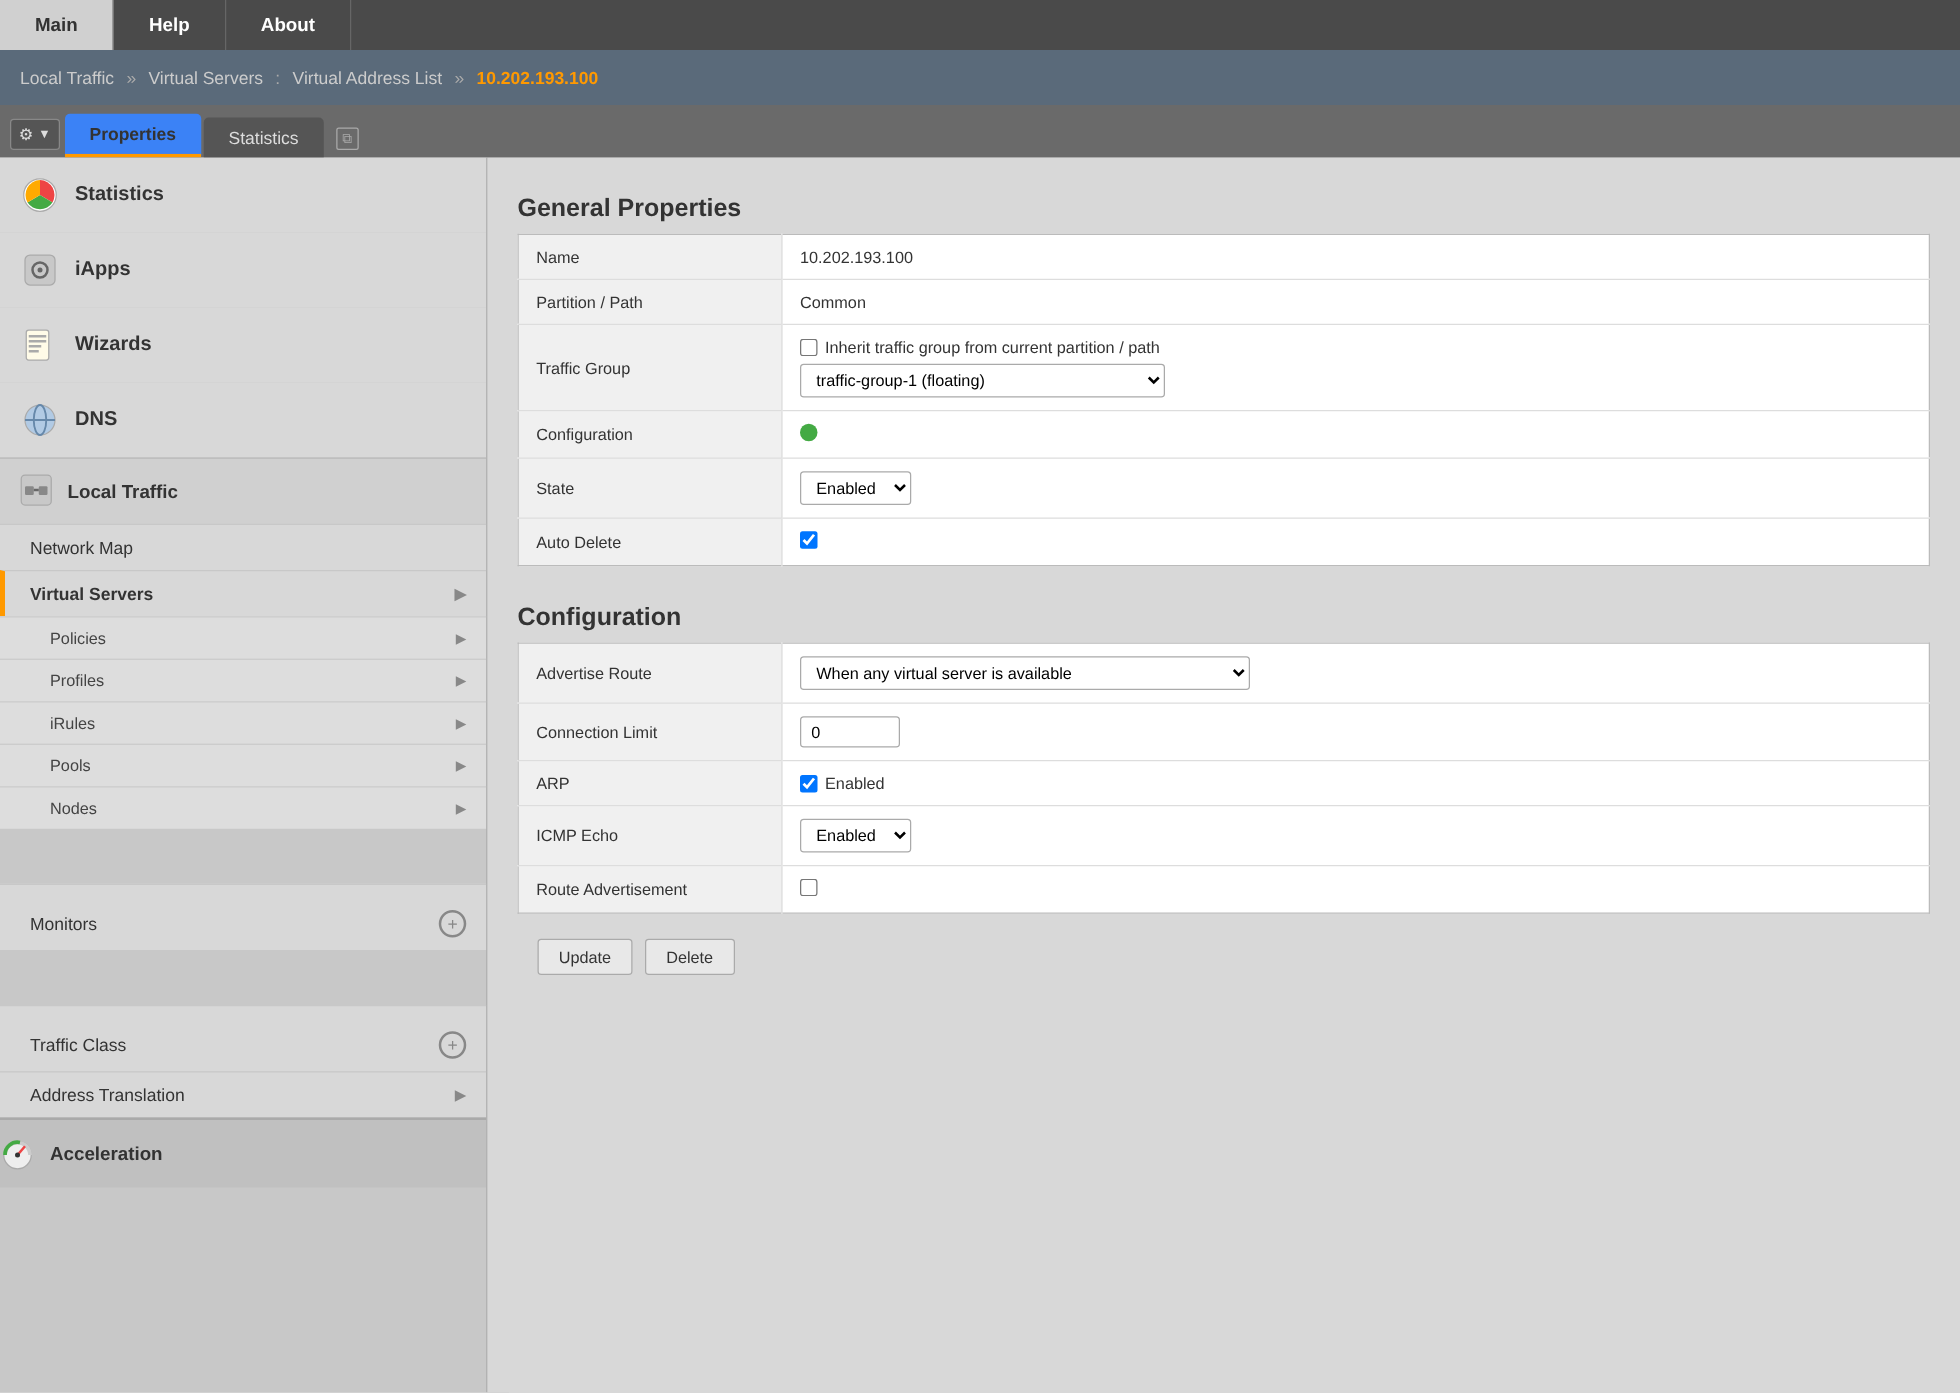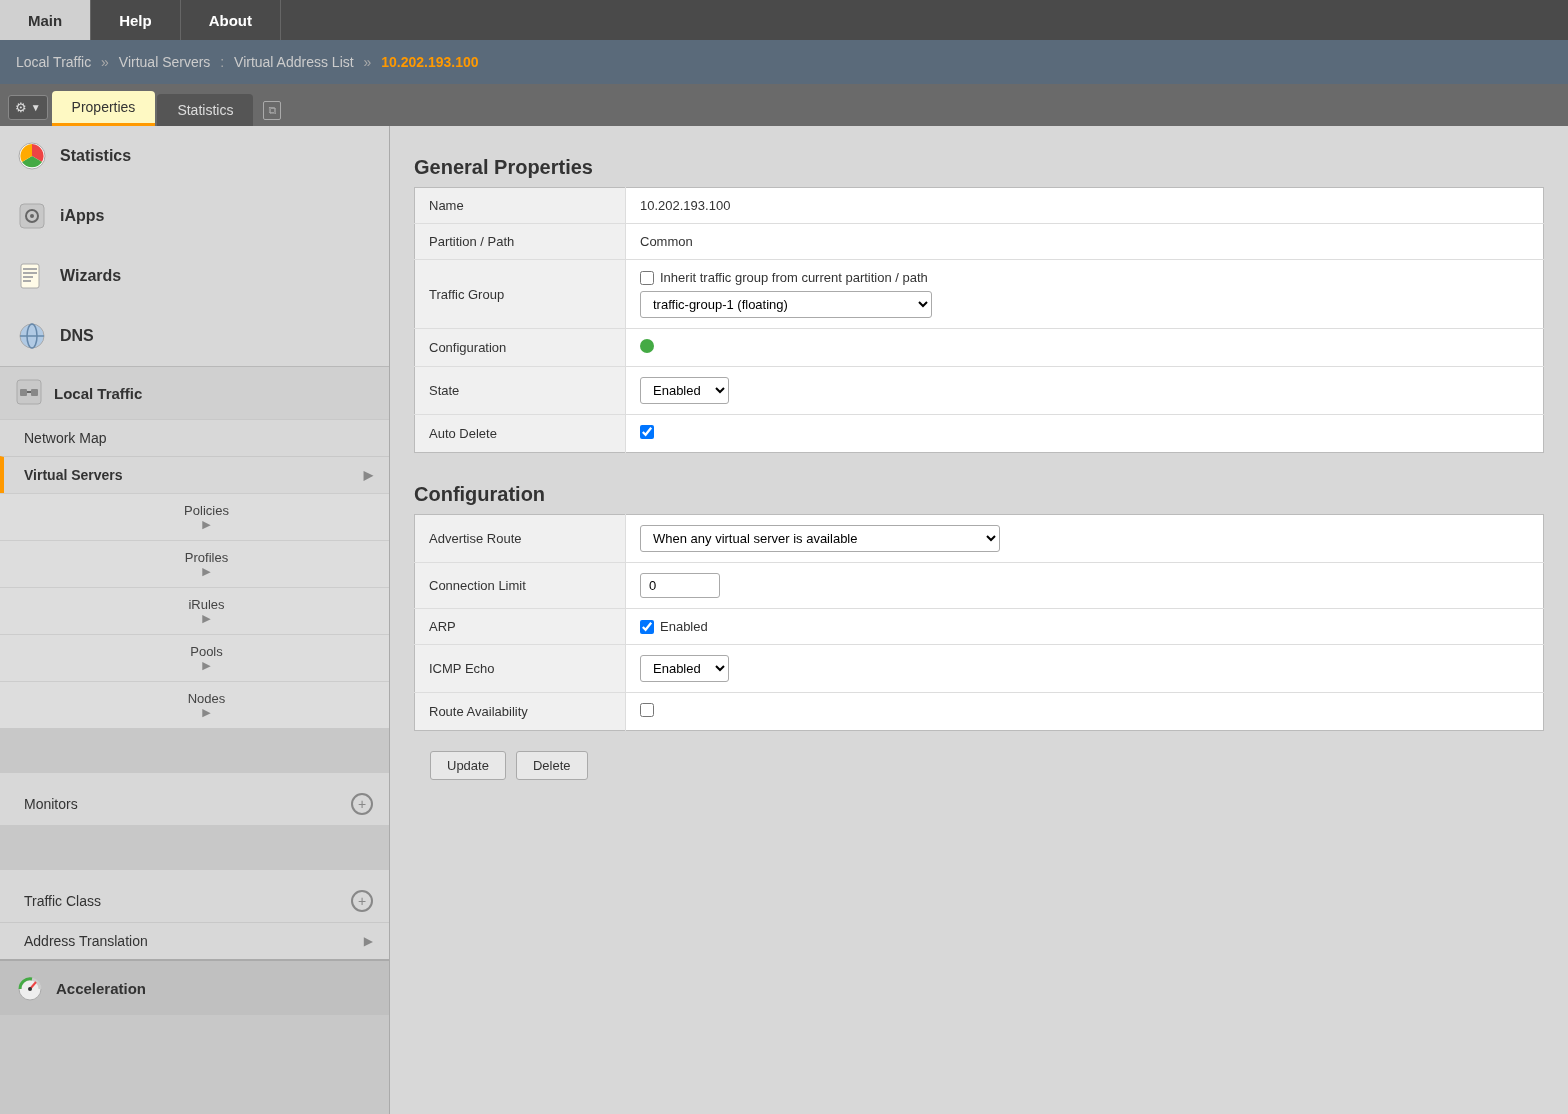--- a/index.html
+++ b/index.html
@@ -14,41 +14,41 @@
     .breadcrumb-bar { background: #5a6a7a; padding: 0 16px; height: 44px; display: flex; align-items: center; font-size: 14px; color: #ccc; }
     .breadcrumb-bar .bc-link { color: #ccc; }
     .breadcrumb-bar .bc-sep { margin: 0 6px; color: #aaa; }
     .breadcrumb-bar .bc-current { color: #f90; font-weight: bold; }
 
     
     .tab-bar { background: #6a6a6a; display: flex; align-items: flex-end; padding: 0 0 0 8px; height: 42px; }
     .tab-bar-gear { background: #555; border: 1px solid #888; border-radius: 3px; padding: 4px 6px; color: #ddd; cursor: pointer; font-size: 13px; display: flex; align-items: center; margin-right: 4px; margin-bottom: 6px; }
     .tab-bar-gear .arrow { margin-left: 4px; font-size: 10px; }
     .tab-item { padding: 8px 20px; font-size: 14px; cursor: pointer; color: #ddd; border-radius: 4px 4px 0 0; margin-right: 2px; }
-    .tab-item.active { background: #fef9c3; color: #333; font-weight: normal; border-bottom: 3px solid #f90; }
+    .tab-item.active { background: #3b82f6; color: #333; font-weight: bold; border-bottom: 3px solid #f90; }
     .tab-item:not(.active) { background: #555; }
     .tab-ext { margin-left: 8px; font-size: 11px; color: #aaa; cursor: pointer; display: flex; align-items: center; margin-bottom: 6px; }
     .tab-ext span { border: 1px solid #aaa; padding: 2px 4px; border-radius: 2px; }
 
     
     .main-layout { display: flex; flex: 1; overflow: hidden; }
 
     
     .sidebar { width: 390px; background: #c8c8c8; display: flex; flex-direction: column; overflow-y: auto; border-right: 1px solid #aaa; }
     .sidebar-top-item { display: flex; align-items: center; padding: 14px 16px; font-size: 16px; font-weight: bold; color: #333; cursor: pointer; background: #d8d8d8; }
     .sidebar-top-item .icon { width: 32px; height: 32px; margin-right: 12px; display: flex; align-items: center; justify-content: center; }
 
     .sidebar-group-header { display: flex; align-items: center; padding: 12px 16px; font-size: 15px; font-weight: bold; color: #333; cursor: pointer; background: #d0d0d0; border-top: 1px solid #b8b8b8; }
     .sidebar-group-header .icon { width: 28px; height: 28px; margin-right: 10px; }
 
     .sidebar-sub-item { display: flex; align-items: center; justify-content: space-between; padding: 10px 16px 10px 24px; font-size: 14px; color: #333; cursor: pointer; background: #d8d8d8; border-top: 1px solid #c8c8c8; }
     .sidebar-sub-item.active { background: #d8d8d8; border-left: 4px solid #f90; padding-left: 20px; font-weight: bold; }
     .sidebar-sub-item .arrow { color: #888; font-size: 12px; }
 
-    .sidebar-sub-sub-item { display: flex; align-items: center; justify-content: space-between; padding: 9px 16px 9px 40px; font-size: 13px; color: #444; cursor: pointer; background: #ddd; border-top: 1px solid #ccc; flex-direction: column; }
+    .sidebar-sub-sub-item { display: flex; align-items: center; justify-content: space-between; padding: 9px 16px 9px 40px; font-size: 13px; color: #444; cursor: pointer; background: #ddd; border-top: 1px solid #ccc; }
     .sidebar-sub-sub-item .arrow { color: #888; font-size: 11px; }
 
     .sidebar-item-with-plus { display: flex; align-items: center; justify-content: space-between; padding: 20px 16px 10px 24px; font-size: 14px; color: #333; cursor: pointer; background: #d8d8d8; border-top: 1px solid #c8c8c8; margin-top: 44px; }
     .plus-circle { width: 22px; height: 22px; border-radius: 50%; border: 2px solid #888; display: flex; align-items: center; justify-content: center; color: #888; font-size: 14px; line-height: 1; }
 
     
     .content-area { flex: 1; background: #d8d8d8; padding: 20px 24px; overflow-y: auto; }
 
     .section-header { font-size: 20px; font-weight: bold; color: #333; margin-bottom: 0; padding: 10px 0 8px; }
 
@@ -65,21 +65,21 @@
     input[type="text"], input[type="number"] { padding: 4px 8px; border: 1px solid #aaa; border-radius: 3px; font-size: 13px; width: 80px; }
     input[type="checkbox"] { width: 14px; height: 14px; cursor: pointer; }
 
     .checkbox-label { display: flex; align-items: center; gap: 6px; }
 
     .btn { padding: 6px 16px; border: 1px solid #aaa; border-radius: 3px; background: #e8e8e8; font-size: 13px; cursor: pointer; color: #333; }
 
     .btn-row { display: flex; gap: 10px; margin-top: 10px; padding-left: 16px; }
 
     
-    .sidebar-bottom { background: #c0c0c0; border-top: 2px solid #aaa; padding: 12px 16px; display: flex; align-items: center; font-size: 15px; font-weight: bold; color: #333; cursor: pointer; }
+    .sidebar-bottom { background: #c0c0c0; border-top: 2px solid #aaa; padding: 12px 0; display: flex; align-items: center; font-size: 15px; font-weight: bold; color: #333; cursor: pointer; }
     .sidebar-bottom .icon { width: 30px; height: 30px; margin-right: 10px; }
   </style>
 </head>
 <body>
 
 <div class="top-nav">
   <div class="top-nav-tab active">Main</div>
   <div class="top-nav-tab">Help</div>
   <div class="top-nav-tab">About</div>
 </div>
@@ -309,21 +309,21 @@
       <tr>
         <td>ICMP Echo</td>
         <td>
           <select>
             <option>Enabled</option>
             <option>Disabled</option>
           </select>
         </td>
       </tr>
       <tr>
-        <td>Route Availability</td>
+        <td>Route Advertisement</td>
         <td>
           <input type="checkbox" style="">
         </td>
       </tr>
     </tbody>
       </table>
 
     <div class="btn-row">
       <button class="btn">Update</button>
       <button class="btn">Delete</button>

